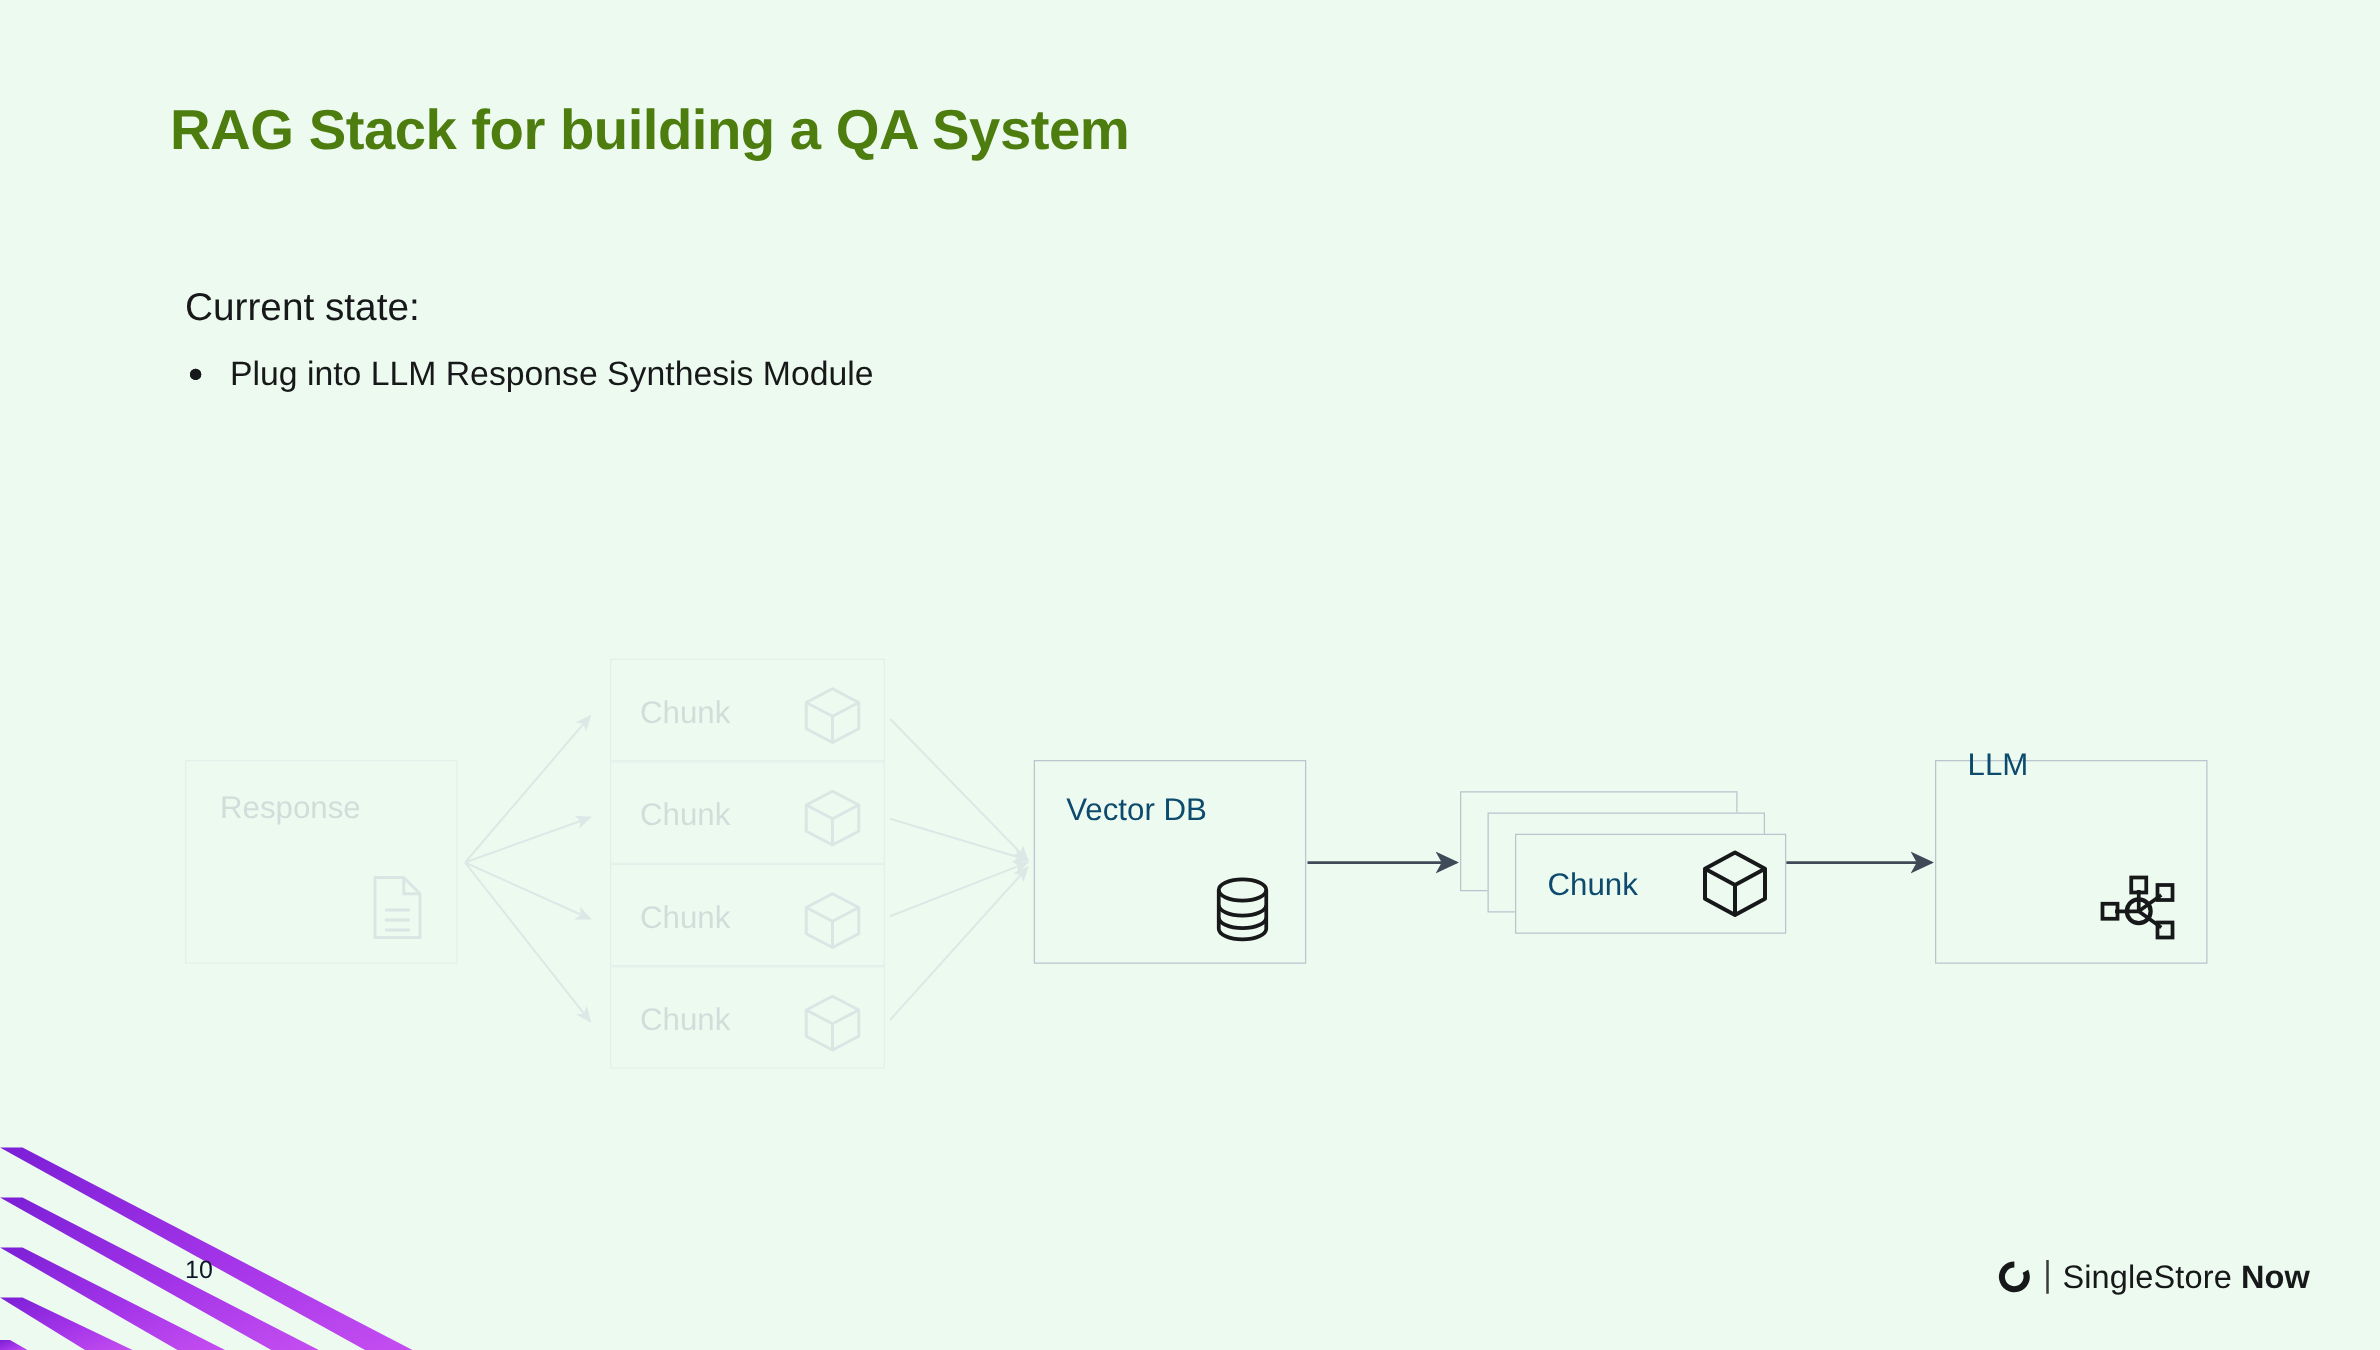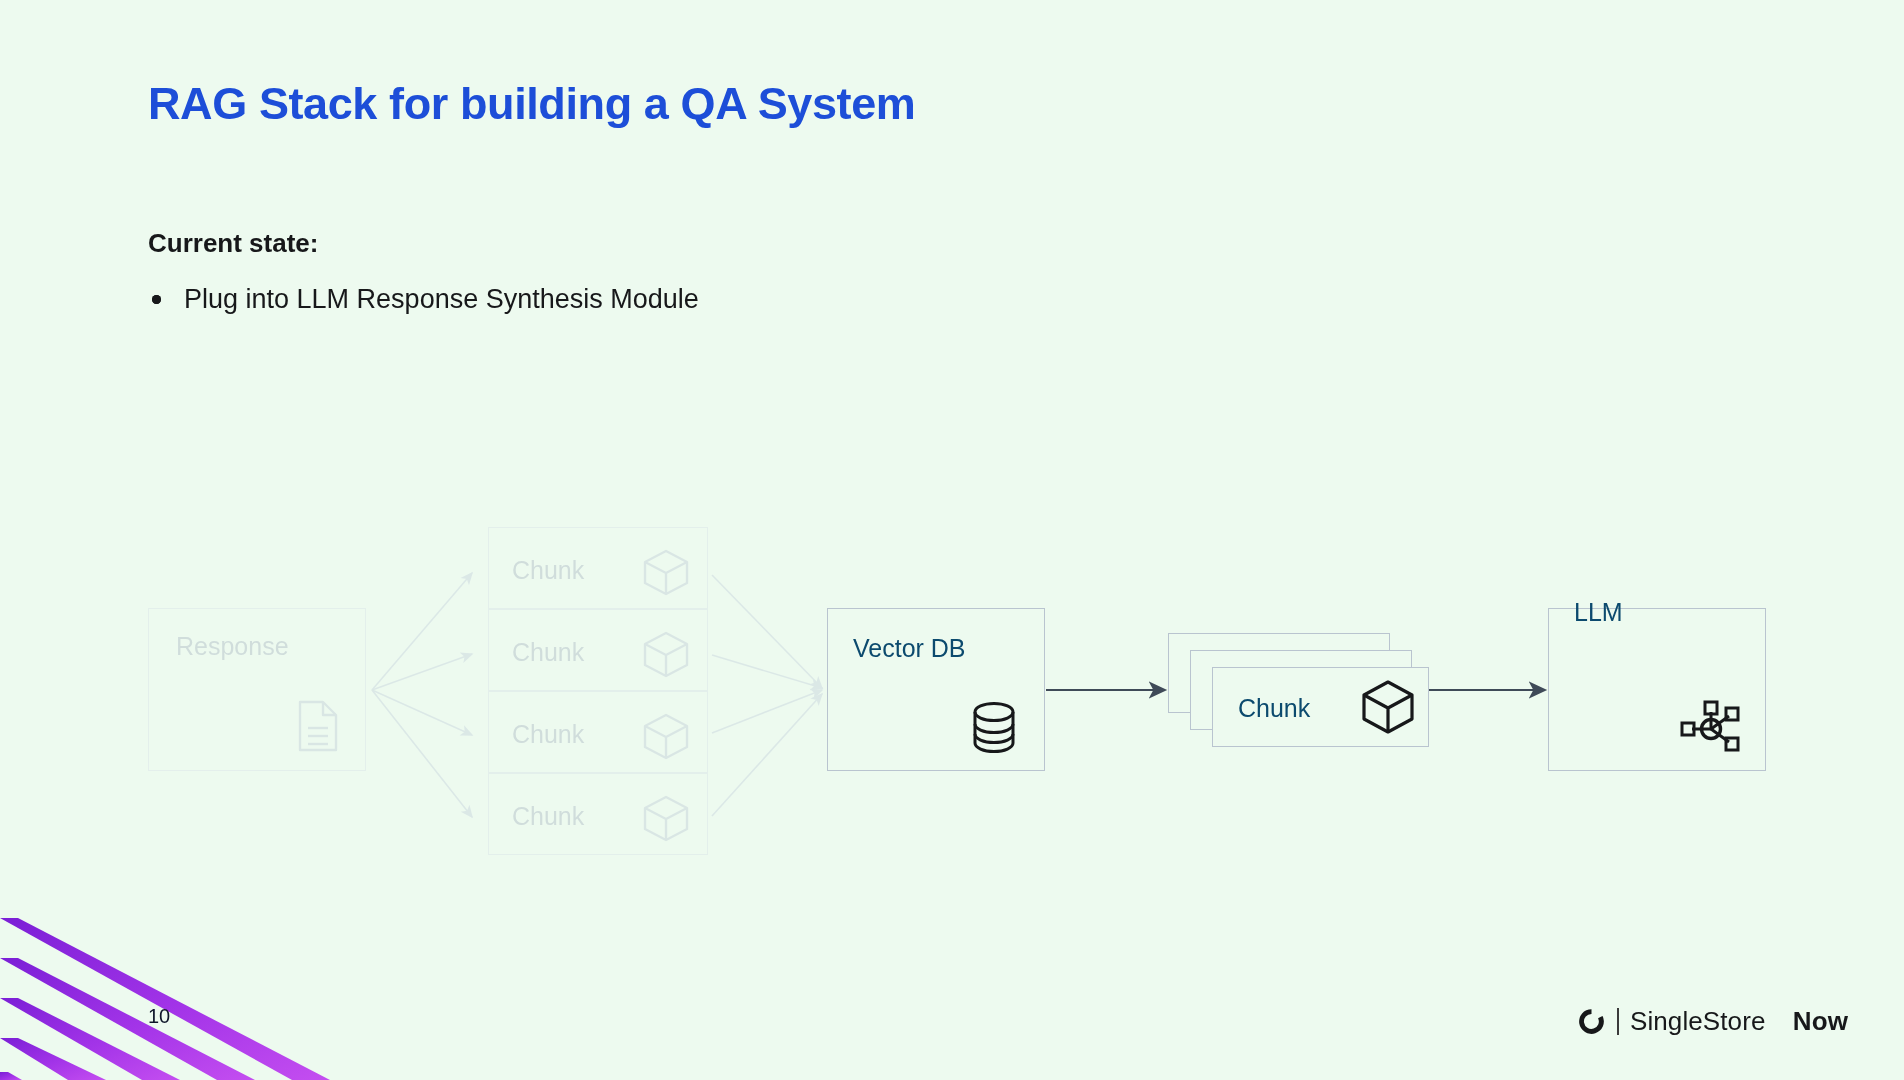--- a/index.html
+++ b/index.html
@@ -13,34 +13,34 @@
     height: 1080px;
     background: #edfaef;
     overflow: hidden;
     font-family: "Liberation Sans", sans-serif;
     color: #1a1a1a;
   }
 
   
   #title {
     position: absolute;
-    left: 148px;
+    left: 136px;
     top: 78px;
     font-size: 45px;
     font-weight: bold;
     letter-spacing: -0.4px;
-    color: #1d4ed8;
+    color: #4d7c0f;
     white-space: nowrap;
   }
   #subhead {
     position: absolute;
     left: 148px;
     top: 228px;
-    font-size: 26px;
-    font-weight: bold;
+    font-size: 31px;
+    font-weight: normal;
     color: #17181a;
   }
   #bullets {
     position: absolute;
     left: 148px;
     top: 274px;
     margin: 0;
     padding: 0;
     list-style: none;
   }
@@ -125,21 +125,21 @@
     width: 2px;
     height: 27px;
     background: #3b3b3b;
   }
   #logo .wordmark {
     font-size: 26px;
     color: #17181a;
     white-space: nowrap;
     letter-spacing: 0.1px;
   }
-  #logo .wordmark b { font-weight: bold; margin-left: 20px; }
+  #logo .wordmark b { font-weight: bold; }
 
   
   #stripes {
     position: absolute;
     left: 0;
     bottom: 0;
     width: 330px;
     height: 180px;
     pointer-events: none;
   }

